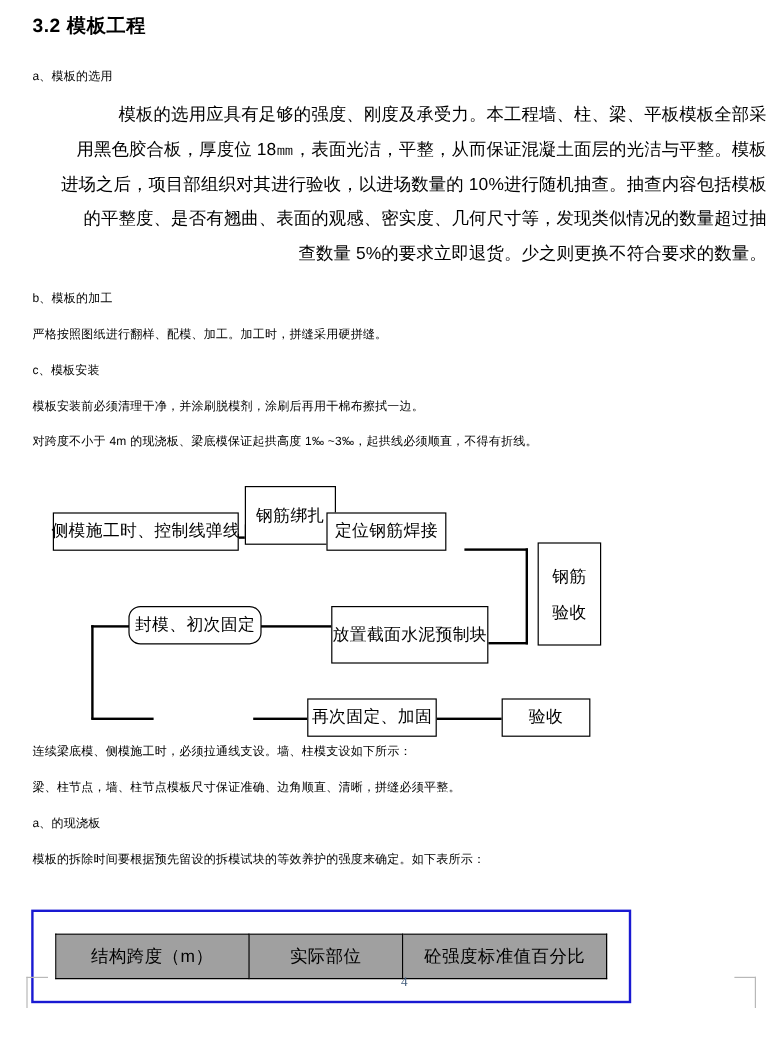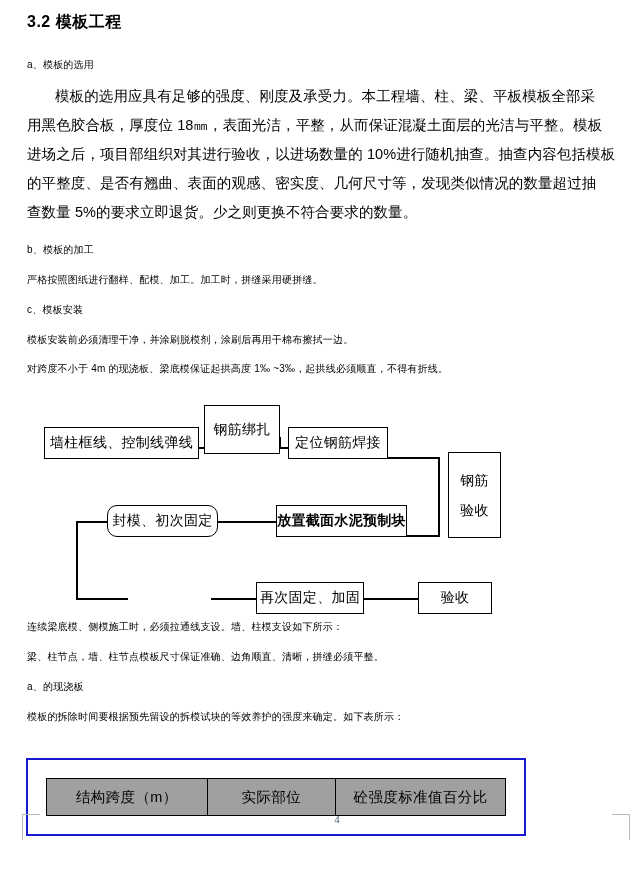--- a/index.html
+++ b/index.html
@@ -154,21 +154,21 @@
 </style>
 </head>
 <body>
 
 <div class="page">
 
   <div class="heading">3.2 模板工程</div>
 
   <div class="para" style="top:56px;">a、模板的选用</div>
 
-  <div class="body-block" style="top:82px;">
+  <div class="body-block" style="top:82px;text-align:right;">
     <div class="ln first">模板的选用应具有足够的强度、刚度及承受力。本工程墙、柱、梁、平板模板全部采</div>
     <div class="ln">用黑色胶合板，厚度位 18㎜，表面光洁，平整，从而保证混凝土面层的光洁与平整。模板</div>
     <div class="ln">进场之后，项目部组织对其进行验收，以进场数量的 10%进行随机抽查。抽查内容包括模板</div>
     <div class="ln">的平整度、是否有翘曲、表面的观感、密实度、几何尺寸等，发现类似情况的数量超过抽</div>
     <div class="ln">查数量 5%的要求立即退货。少之则更换不符合要求的数量。</div>
   </div>
 
   <div class="para" style="top:241px;">b、模板的加工</div>
   <div class="para" style="top:271px;">严格按照图纸进行翻样、配模、加工。加工时，拼缝采用硬拼缝。</div>
 
@@ -191,41 +191,41 @@
     <div class="fline h" style="left:199px; top:126px; width:60px;"></div>
 
     <div class="fline h" style="left:58px; top:126px; width:32px;"></div>
     <div class="fline v" style="left:58px; top:126px; height:78px;"></div>
     <div class="fline h" style="left:58px; top:203px; width:52px;"></div>
 
     <div class="fline h" style="left:193px; top:203px; width:46px;"></div>
     <div class="fline h" style="left:345px; top:203px; width:56px;"></div>
 
     <div class="fbox" style="left:26px; top:32px; width:155px; height:32px;">
-      <span>墙柱框线、控制线弹线</span>
+      <span>侧模施工时、控制线弹线</span>
     </div>
 
     <div class="fbox" style="left:186px; top:10px; width:76px; height:49px;">
       <span>钢筋绑扎</span>
     </div>
 
-    <div class="fbox" style="left:270px; top:32px; width:100px; height:32px;">
+    <div class="fbox" style="left:254px; top:32px; width:100px; height:32px;">
       <span>定位钢筋焊接</span>
     </div>
 
     <div class="fbox vert" style="left:430px; top:57px; width:53px; height:86px;">
       <span>钢筋</span>
       <span>验收</span>
     </div>
 
     <div class="fbox" style="left:89px; top:110px; width:111px; height:32px;border-radius:10px;">
       <span>封模、初次固定</span>
     </div>
 
-    <div class="fbox" style="left:258px; top:110px; width:131px; height:32px;font-weight:bold;">
+    <div class="fbox" style="left:258px; top:110px; width:131px; height:48px;">
       <span>放置截面水泥预制块</span>
     </div>
 
 
     <div class="fbox" style="left:238px; top:187px; width:108px; height:32px;">
       <span>再次固定、加固</span>
     </div>
 
     <div class="fbox" style="left:400px; top:187px; width:74px; height:32px;">
       <span>验收</span>

